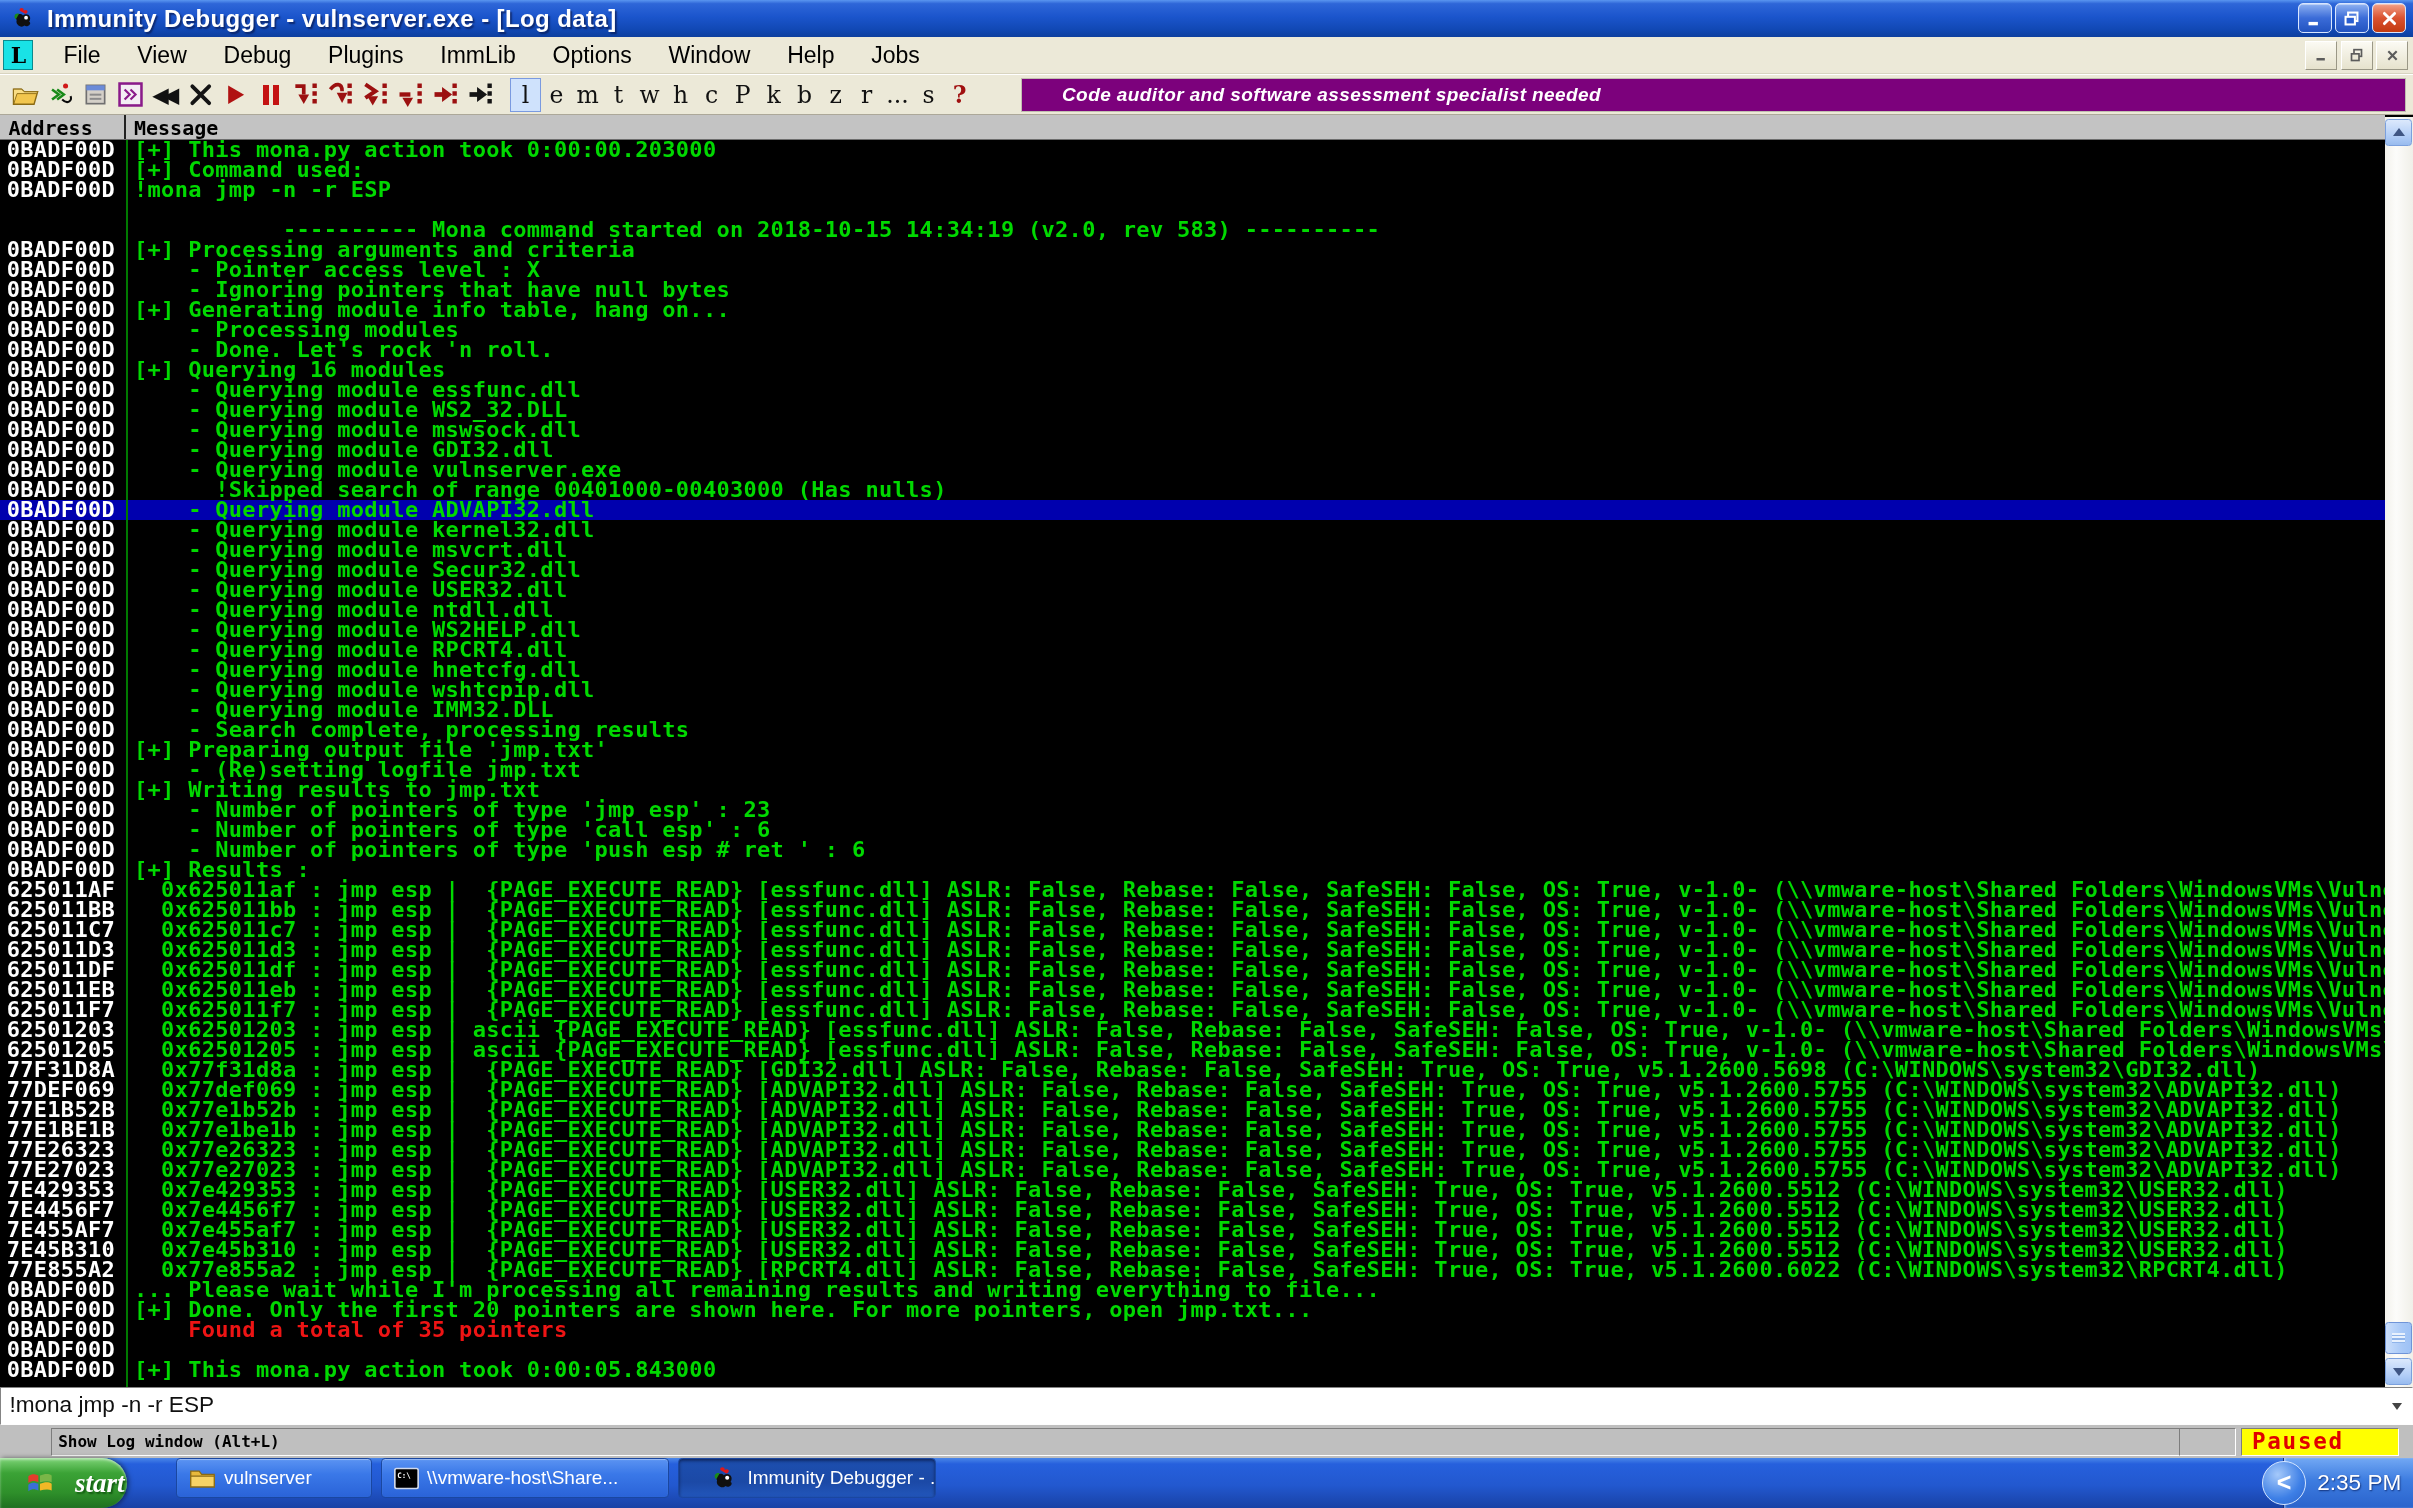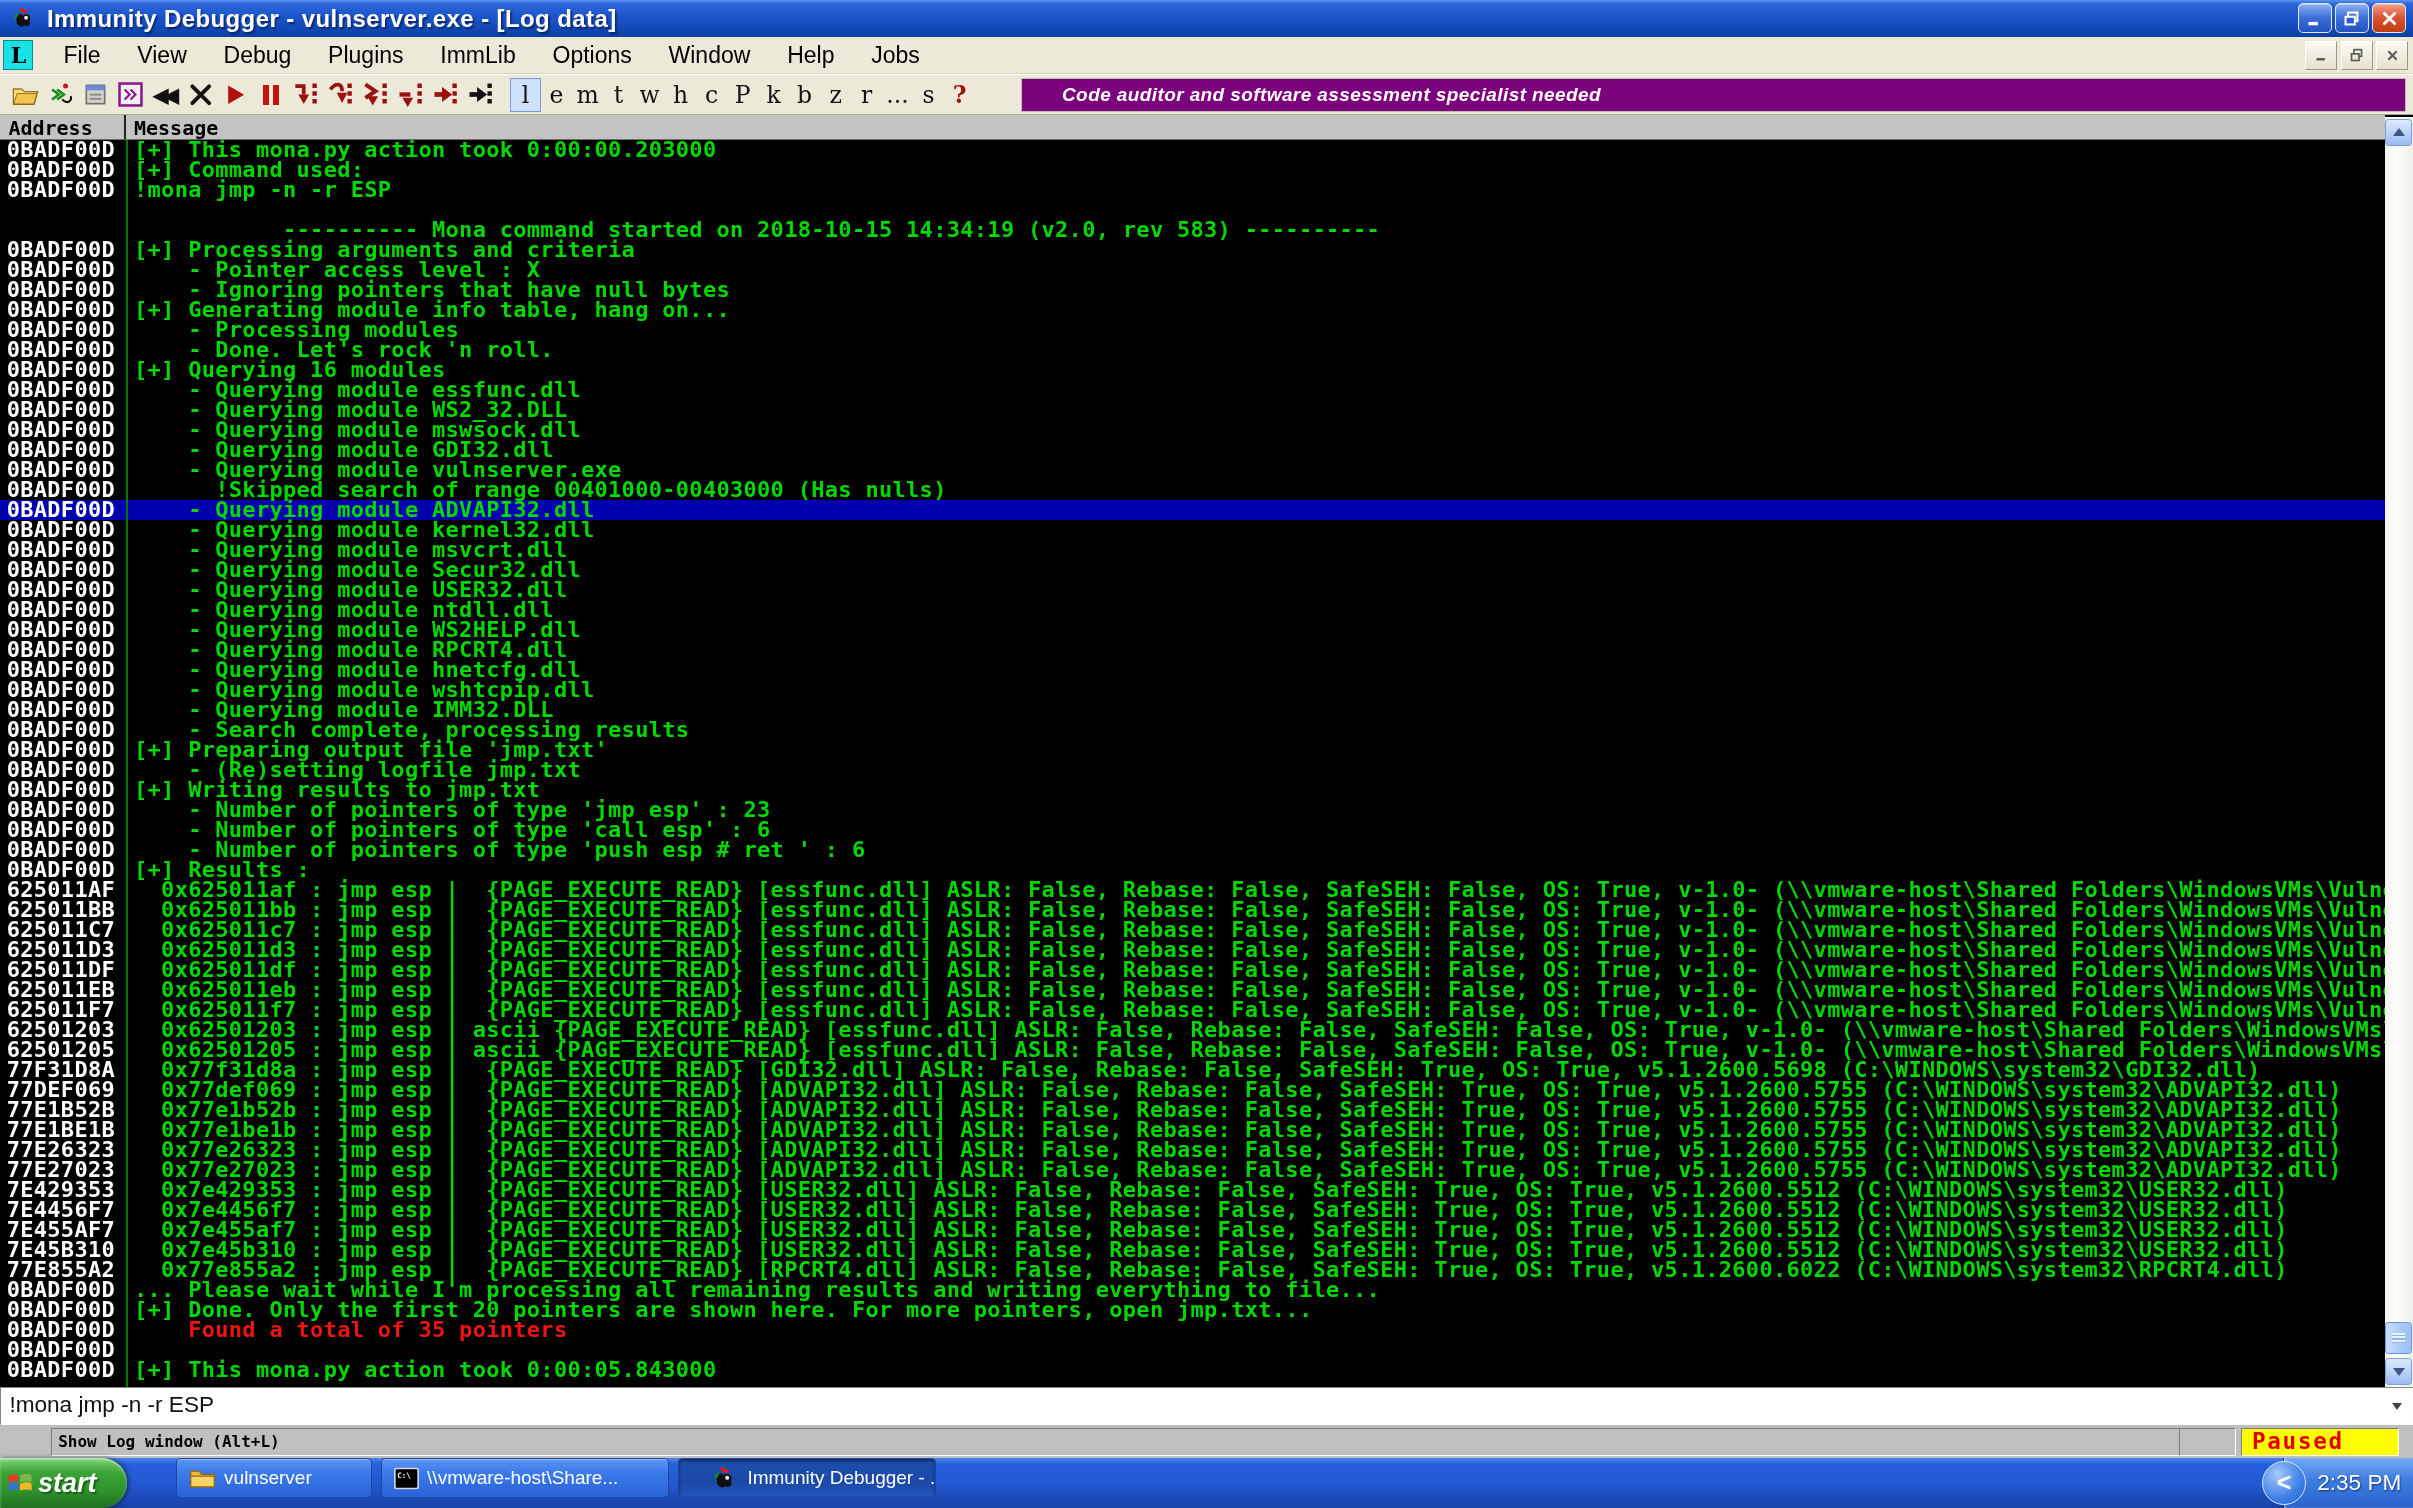--- a/index.html
+++ b/index.html
@@ -109,21 +109,21 @@
   #sp-paused { left:2241px; width:158px; background:#ffff00; color:#e00000; font-size:22.6px;
     line-height:25px; padding-left:10px; letter-spacing:1.7px; }
 
   
   #taskbar { position:absolute; left:0; top:1458px; width:2413px; height:50px;
     background:linear-gradient(180deg,#4a86e8 0%,#2660dd 12%,#2258cf 55%,#1941a5 100%); }
   #startbtn { position:absolute; left:0; top:0; height:50px; width:127px;
     border-radius:0 25px 25px 0;
     background:linear-gradient(180deg,#7ed477 0%,#3ba336 30%,#2e8f2a 70%,#1f7020 100%);
     box-shadow:1.7px 0 5px rgba(0,0,0,.5), inset 0 1.7px 2.5px rgba(255,255,255,.5);
-    display:flex; align-items:center; padding-left:5px; gap:3px; }
+    display:flex; align-items:center; padding-left:25px; gap:20px;font-family:Liberation Serif, serif; }
   #startbtn .slabel { color:#fff; font-weight:bold; font-style:italic; font-size:27px;
     text-shadow:1.7px 1.7px 1.7px rgba(0,60,0,.6); }
   #task-buttons { position:absolute; left:132px; top:0; height:40px; display:flex; gap:9px;margin-left:44px; }
   .task { height:40px; border-radius:4.2px; display:flex; align-items:center; gap:8.4px;
     padding:0 11.7px; background:linear-gradient(180deg,#5b93f2 0%,#3a78e8 40%,#2a63d8 100%);
     border:0.8px solid #1a47a0; color:#fff; font-size:19px; white-space:nowrap; overflow:hidden;
     box-shadow:inset 0 0.8px 0.8px rgba(255,255,255,.5); }
   .task.t0 { width:196px; } .task.t1 { width:288px; } .task.t2 { width:258px; }
   .task.active { background:linear-gradient(180deg,#1d4fb0 0%,#1b49a6 60%,#2256bb 100%);
     box-shadow:inset 0 1.7px 3.4px rgba(0,0,20,.55);padding-left:33px; }

